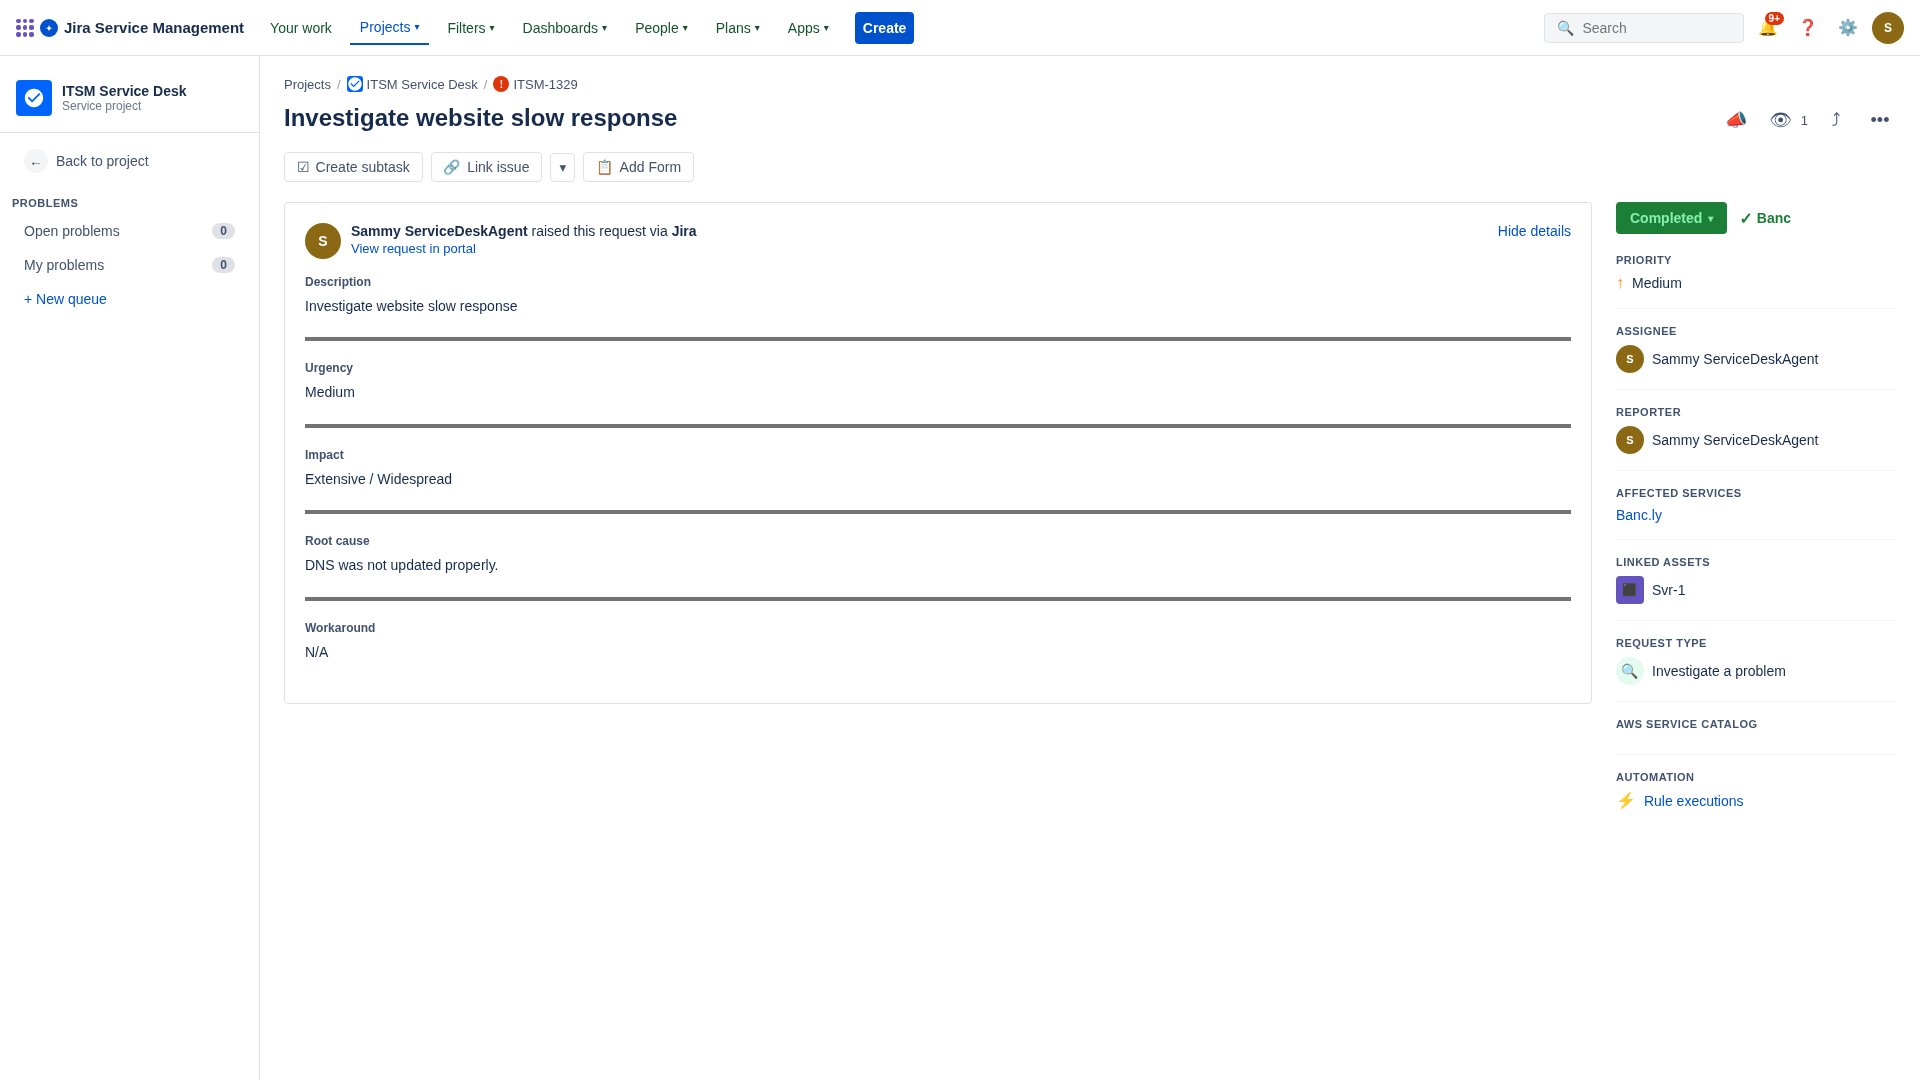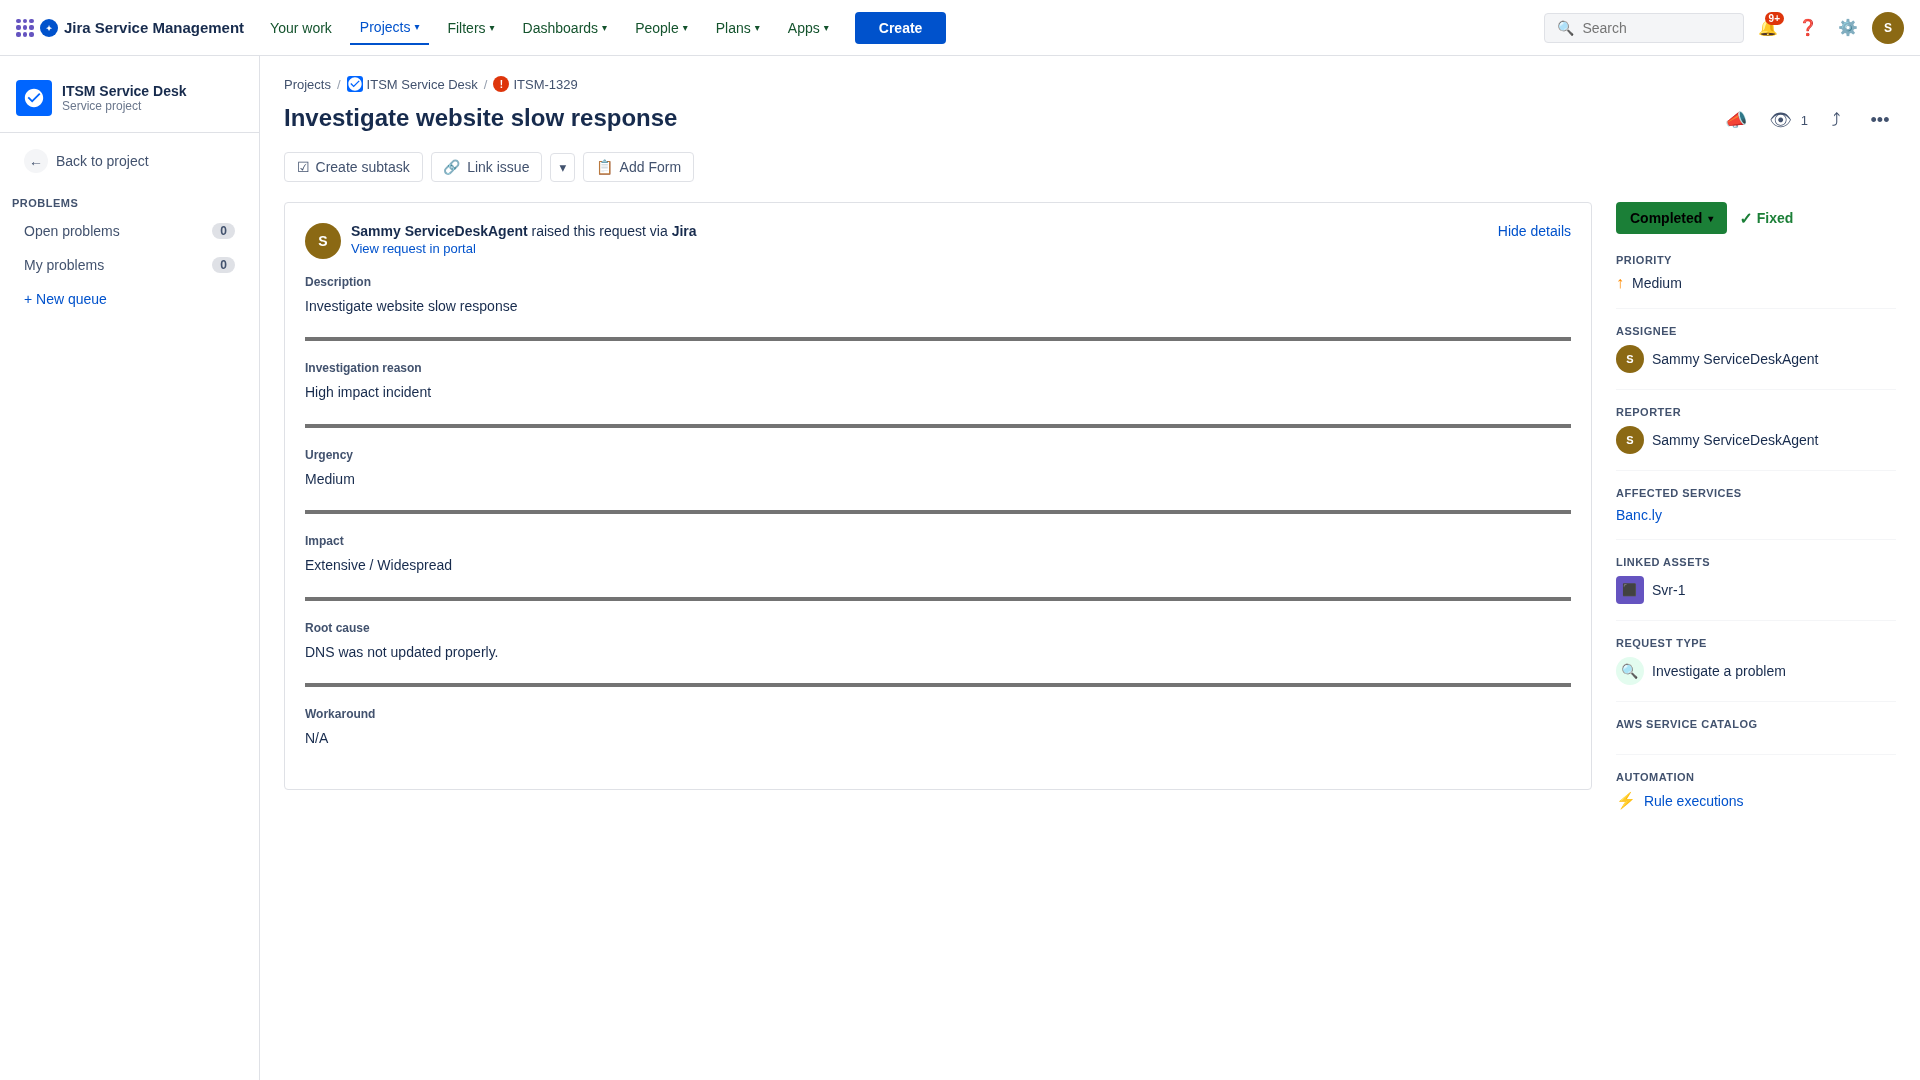--- a/index.html
+++ b/index.html
@@ -10,21 +10,21 @@
       display: flex; align-items: center; height: 56px; background: #fff;
       border-bottom: 1px solid #dfe1e6; padding: 0 16px; gap: 8px;
       position: fixed; top: 0; left: 0; right: 0; z-index: 100;
     }
     .topnav-logo { display: flex; align-items: center; gap: 6px; color: #172b4d; font-weight: 600; font-size: 15px; text-decoration: none; margin-right: 8px; }
     .topnav-logo .grid-icon { display: grid; grid-template-columns: 1fr 1fr 1fr; gap: 2px; width: 18px; height: 18px; }
     .topnav-logo .grid-icon span { background: #6554c0; border-radius: 2px; }
     .nav-item { display: flex; align-items: center; gap: 4px; padding: 8px 10px; border-radius: 4px; cursor: pointer; color: #14532d; font-size: 14px; white-space: nowrap; }
     .nav-item.active { color: #0052cc; border-bottom: 2px solid #0052cc; border-radius: 0; }
     .nav-chevron { font-size: 10px; }
-    .create-btn { background: #0052cc; color: #fff; border: none; border-radius: 4px; padding: 8px 24px; font-size: 14px; font-weight: 600; cursor: pointer; margin-left: 8px; }
+    .create-btn { background: #0052cc; color: #fff; border: none; border-radius: 4px; padding: 8px 8px; font-size: 14px; font-weight: 600; cursor: pointer; margin-left: 8px; }
     .topnav-right { margin-left: auto; display: flex; align-items: center; gap: 8px; }
     .search-box { display: flex; align-items: center; background: #f4f5f7; border: 1px solid #dfe1e6; border-radius: 4px; padding: 6px 12px; gap: 8px; width: 200px; }
     .search-box input { border: none; background: transparent; outline: none; font-size: 14px; color: #7f1d1d; width: 100%; }
     .icon-btn { background: none; border: none; cursor: pointer; width: 32px; height: 32px; border-radius: 50%; display: flex; align-items: center; justify-content: center; color: #42526e; font-size: 16px; position: relative; }
     .badge { position: absolute; top: 0; right: 0; background: #de350b; color: #fff; border-radius: 8px; font-size: 10px; font-weight: 700; padding: 1px 4px; min-width: 16px; text-align: center; }
     .avatar { width: 32px; height: 32px; border-radius: 50%; background: #8B6914; display: flex; align-items: center; justify-content: center; color: #fff; font-size: 12px; font-weight: 600; cursor: pointer; overflow: hidden; }
 
     
     .main-layout { display: flex; margin-top: 56px; height: calc(100vh - 56px); }
 
@@ -79,21 +79,21 @@
     .view-portal-link { color: #0052cc; text-decoration: none; font-size: 13px; display: block; margin-top: 2px; }
     .hide-details-btn { color: #0052cc; background: none; border: none; cursor: pointer; font-size: 14px; }
     .detail-section { margin-bottom: 20px; padding-bottom: 20px; border-bottom: 4px solid #737373; }
     .detail-section:last-child { border-bottom: none; margin-bottom: 0; }
     .detail-label { font-size: 12px; font-weight: 700; color: #42526e; margin-bottom: 6px; }
     .detail-value { font-size: 14px; color: #172b4d; line-height: 1.6; }
 
     
     .right-panel { width: 280px; min-width: 280px; }
     .status-row { display: flex; align-items: center; gap: 12px; margin-bottom: 20px; }
-    .completed-btn { display: flex; align-items: center; gap: 6px; background: #1b7f37; color: #000000; border: none; border-radius: 4px; padding: 8px 14px; font-size: 14px; font-weight: 600; cursor: pointer; }
+    .completed-btn { display: flex; align-items: center; gap: 6px; background: #1b7f37; color: #86efac; border: none; border-radius: 4px; padding: 8px 14px; font-size: 14px; font-weight: 600; cursor: pointer; }
     .completed-btn .chevron { font-size: 10px; }
     .fixed-badge { display: flex; align-items: center; gap: 4px; color: #1b7f37; font-size: 14px; font-weight: 600; }
     .fixed-check { color: #1b7f37; font-size: 16px; }
 
     .meta-section { margin-bottom: 16px; padding-bottom: 16px; border-bottom: 1px solid #f4f5f7; }
     .meta-section:last-child { border-bottom: none; }
     .meta-label { font-size: 11px; font-weight: 700; color: #42526e; text-transform: uppercase; letter-spacing: 0.5px; margin-bottom: 8px; }
     .meta-value { font-size: 14px; color: #172b4d; display: flex; align-items: center; gap: 8px; }
     .priority-icon { color: #ff8b00; font-size: 16px; }
     .person-avatar { width: 28px; height: 28px; border-radius: 50%; background: #8B6914; display: flex; align-items: center; justify-content: center; color: #fff; font-size: 11px; font-weight: 600; flex-shrink: 0; }
@@ -275,24 +275,20 @@
               </div>
             </div>
             <button class="hide-details-btn">Hide details</button>
           </div>
 
           <div class="detail-section">
             <div class="detail-label">Description</div>
             <div class="detail-value">Investigate website slow response</div>
           </div>
 
-          <div class="detail-section">
-            <div class="detail-label">Investigation reason</div>
-            <div class="detail-value">High impact incident</div>
-          </div>
 
           <div class="detail-section">
             <div class="detail-label">Urgency</div>
             <div class="detail-value">Medium</div>
           </div>
 
           <div class="detail-section">
             <div class="detail-label">Impact</div>
             <div class="detail-value">Extensive / Widespread</div>
           </div>
@@ -312,21 +308,21 @@
 
       <div class="right-panel">
 
         <div class="status-row">
           <button class="completed-btn">
             <span>Completed</span>
             <span class="chevron">▾</span>
           </button>
           <div class="fixed-badge">
             <span class="fixed-check">✓</span>
-            <span>Fixed</span>
+            <span>Banc</span>
           </div>
         </div>
 
         <div class="meta-section">
           <div class="meta-label">Priority</div>
           <div class="meta-value">
             <span class="priority-icon">↑</span>
             <span>Medium</span>
           </div>
         </div>

